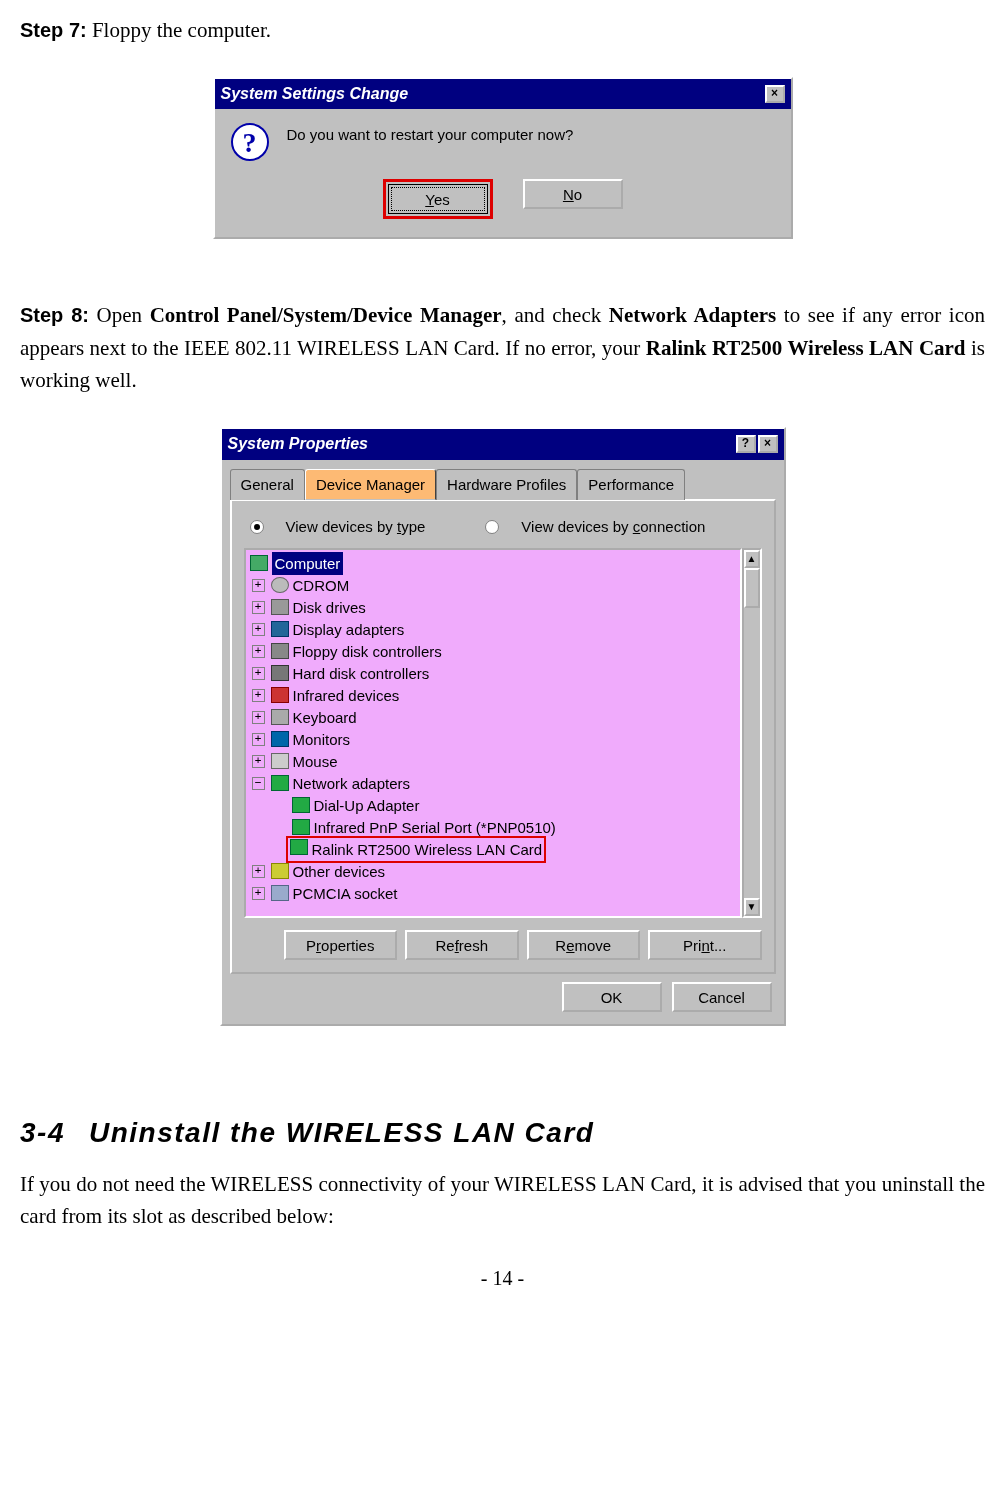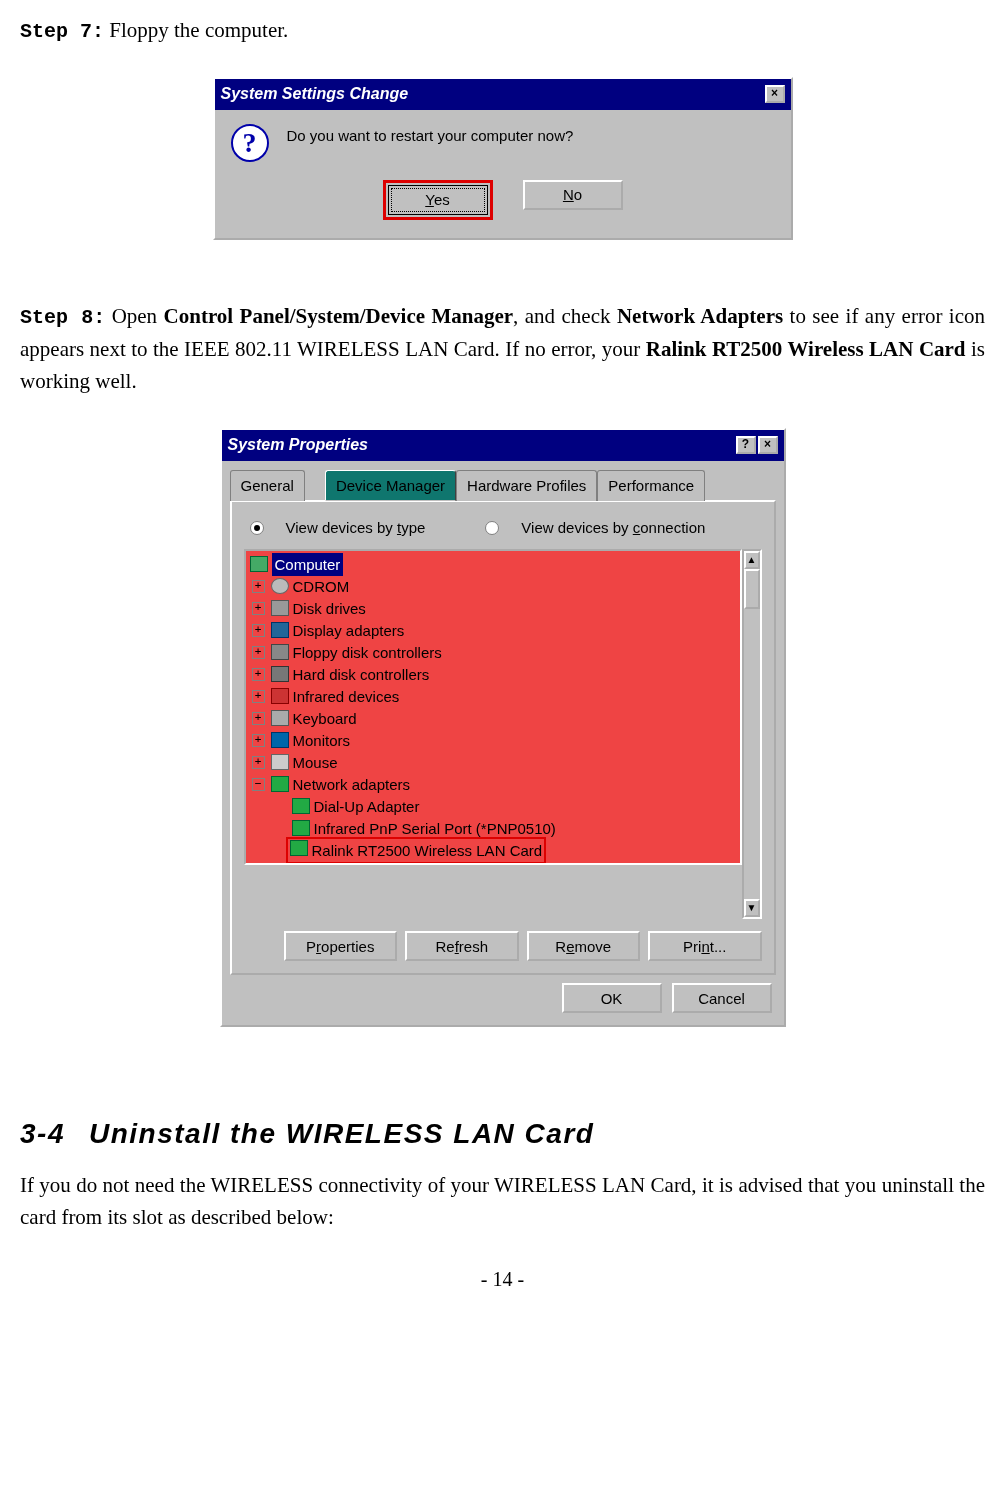--- a/index.html
+++ b/index.html
@@ -7,21 +7,21 @@
     margin: 0;
     padding: 10px 20px 20px 20px;
     font-family: "Times New Roman", Times, serif;
     font-size: 21px;
     color: #000;
     background: #fff;
     width: 1005px;
     line-height: 1.55;
   }
   .step-line { margin: 4px 0 30px 0; }
-  .bold { font-weight: bold; font-family: Liberation Mono, monospace; font-size: 20px; }
+  .bold { font-weight: bold; font-family: Liberation Sans, sans-serif; font-size: 20px; }
   .justify { text-align: justify; }
   .center { display: flex; justify-content: center; }
   
   
   .dlg1 {
     width: 580px;
     background: #c0c0c0;
     border: 2px outset #fff;
     font-family: "MS Sans Serif", Tahoma, sans-serif;
     font-size: 15px;
@@ -108,43 +108,42 @@
     font-size: 15px;
     position: relative;
     top: 1px;
     font-family: Tahoma, "MS Sans Serif", sans-serif;
   }
   .tab.active {
     border: 1px solid #fff;
     border-right-color: #404040;
     border-bottom: 1px solid #c0c0c0;
     z-index: 2;
-    background: #0f766e;
-    margin-left: 20px;
+    background: #fdba74;
   }
   .tab-panel {
     margin: 0 8px 8px 8px;
     border: 2px outset #fff;
     background: #c0c0c0;
     padding: 10px 12px 12px 12px;
   }
   .radiorow { display: flex; gap: 60px; padding: 4px 6px 10px 6px; font-size: 15px; }
   .radiorow label { display: flex; align-items: center; gap: 22px; }
   .radio {
     width: 14px; height: 14px; border-radius: 50%;
     background: #fff; border: 1px solid #808080;
     display: inline-flex; align-items: center; justify-content: center;
   }
   .radio .dot { width: 6px; height: 6px; border-radius: 50%; background: #000; }
   
   .tree-wrap { display: flex; }
   .tree {
     flex: 1;
-    height: 316px;
-    background: #ef4444;
+    height: 370px;
+    background: #f0abfc;
     border: 2px inset #fff;
     font-size: 15px;
     overflow: hidden;
     position: relative;
     padding: 2px 0 0 4px;
   }
   .tree-line { display: flex; align-items: center; height: 22px; white-space: nowrap; }
   .tree-line .sq {
     width: 13px; height: 13px;
     border: 1px solid #808080;

